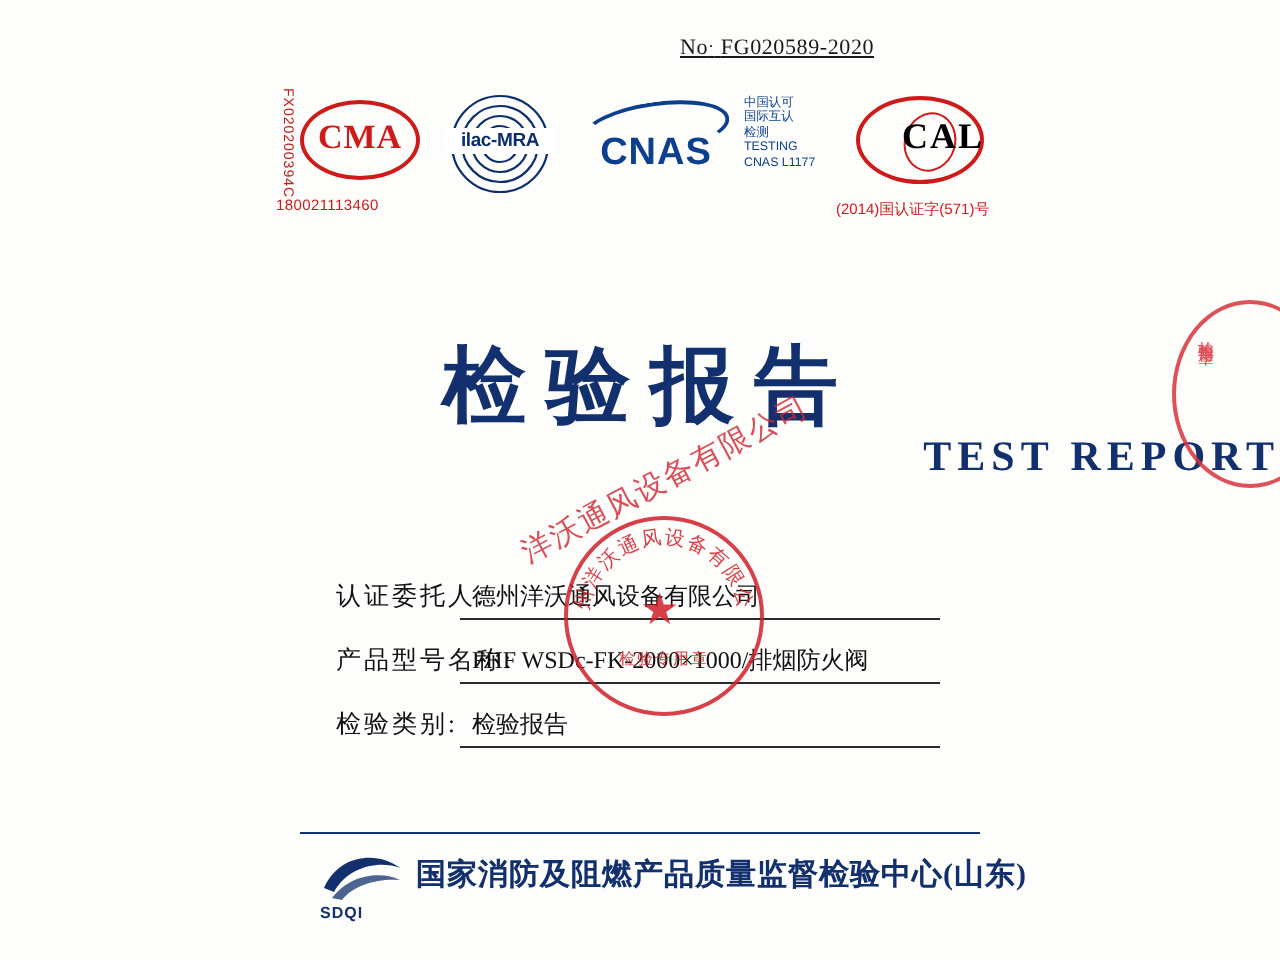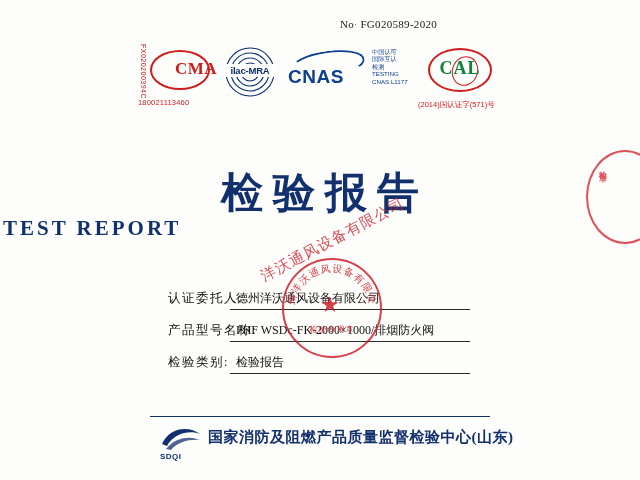--- a/index.html
+++ b/index.html
@@ -25,20 +25,21 @@
   
   .report-no {
     position: absolute;
     left: 340px;
     top: 18px;
     font-size: 11px;
     letter-spacing: 0.3px;
     color: #1a1a1a;
     font-family: "Liberation Serif", serif;
     white-space: nowrap;
+    text-decoration: underline;
   }
   .report-no .nosup {
     font-size: 9px;
     vertical-align: 1px;
   }
 
   
   .logos {
     position: absolute;
     left: 140px;
@@ -72,21 +73,21 @@
   .cma .ell {
     position: absolute;
     left: 0; top: 0;
     width: 60px; height: 40px;
     border: 2.2px solid #cf1a1a;
     border-radius: 50%;
     box-sizing: border-box;
   }
   .cma .txt {
     position: absolute;
-    left: 16px; top: 9px;
+    left: 0; top: 9px;
     width: 60px;
     text-align: center;
     font-family: "Liberation Serif", serif;
     font-weight: bold;
     font-size: 17px;
     color: #cf1a1a;
     letter-spacing: 0.5px;
   }
   .cma-code {
     position: absolute;
@@ -136,20 +137,21 @@
     border-radius: 50%;
     border-bottom-color: transparent;
     border-left-color: transparent;
     transform: rotate(-8deg);
     box-sizing: border-box;
   }
   .cnas .word {
     position: absolute;
     left: 0; top: 16px;
     width: 80px;
+    text-align: center;
     font-family: "Liberation Sans", sans-serif;
     font-weight: bold;
     font-size: 19px;
     letter-spacing: 0.5px;
     color: #0d3f8f;
   }
 
   
   .cnas-cn {
     position: absolute;
@@ -175,25 +177,25 @@
     left: 0; top: 0;
     width: 64px; height: 44px;
     border: 2.2px solid #cf1a1a;
     border-radius: 50%;
     box-sizing: border-box;
   }
   .cal .txt {
     position: absolute;
     left: 0; top: 10px;
     width: 64px;
-    text-align: center;
+    text-align: right;
     font-family: "Liberation Serif", serif;
     font-weight: bold;
     font-size: 18px;
-    color: #15803d;
+    color: #000000;
     letter-spacing: 1px;
   }
   .cal .inner-ell {
     position: absolute;
     left: 24px; top: 8px;
     width: 26px; height: 30px;
     border: 1.6px solid #cf1a1a;
     border-radius: 50%;
     transform: rotate(18deg);
     box-sizing: border-box;
@@ -220,21 +222,21 @@
     font-size: 42px;
     letter-spacing: 10px;
     color: #12306e;
     text-indent: 10px;
   }
   .title-en {
     position: absolute;
     left: 0;
     top: 216px;
     width: 640px;
-    text-align: left;
+    text-align: right;
     font-family: "Liberation Serif", serif;
     font-weight: bold;
     font-size: 21px;
     letter-spacing: 3px;
     color: #12306e;
     text-indent: 3px;
   }
 
   
   .fields {

